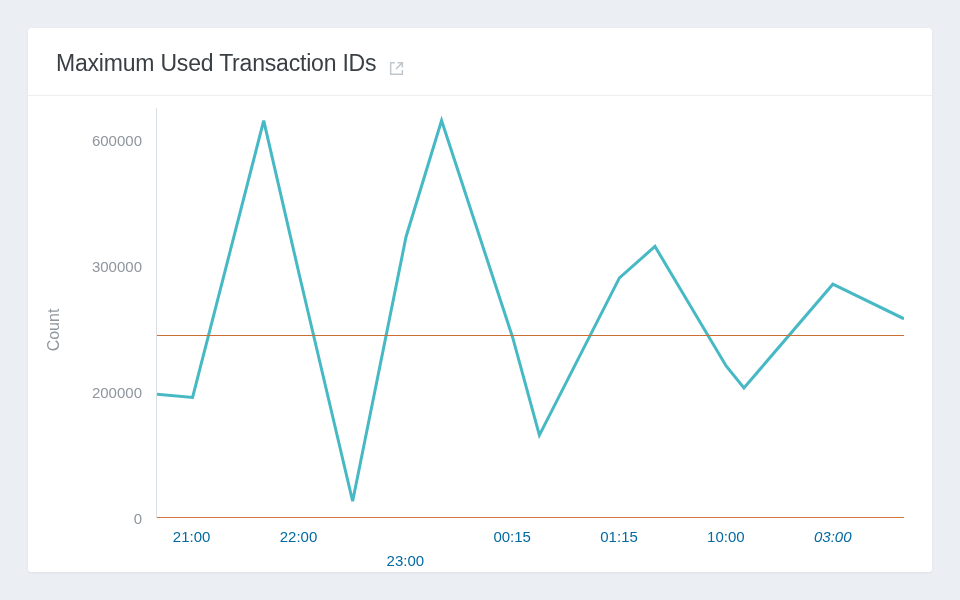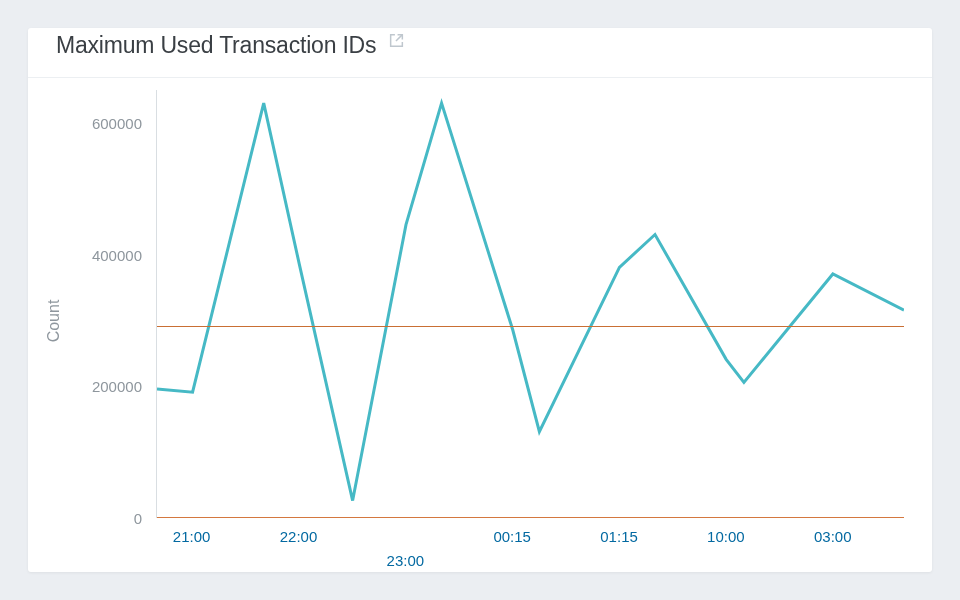--- a/index.html
+++ b/index.html
@@ -14,24 +14,24 @@
     .card {
       background: #ffffff;
       width: 100%;
       height: 100%;
       border-radius: 3px;
       box-shadow: 0 1px 3px rgba(0,0,0,0.06);
       display: flex;
       flex-direction: column;
     }
     .card-header {
-      padding: 4px 28px 18px 28px;
+      padding: 22px 28px 18px 28px;
       border-bottom: 1px solid #eceff2;
       display: flex;
-      align-items: flex-start;
+      align-items: flex-end;
       gap: 12px;
     }
     .card-title {
       font-size: 23px;
       font-weight: 400;
       color: #3a3f44;
       letter-spacing: -0.2px;
     }
     .popout-icon {
       display: inline-flex;
@@ -144,36 +144,36 @@
   <div class="card-body">
     <div class="chart-wrap">
       <div class="y-axis-title">
         <span>Count</span>
       </div>
       <div class="chart-area">
         <div class="plot">
           <div class="y-ticks">
               <div class="y-tick" style="top: 100%;">0</div>
               <div class="y-tick" style="top: 69.2308%;">200000</div>
-              <div class="y-tick" style="top: 38.4615%;">400000</div>
+              <div class="y-tick" style="top: 38.4615%;">300000</div>
               <div class="y-tick" style="top: 7.69231%;">600000</div>
             </div>
           <div class="plot-inner">
             <svg preserveAspectRatio="none" viewBox="0 0 100 100">
               <path class="series-path" stroke="#46b9c5" d="M0.000 70.000 L4.762 70.769 L14.286 3.077 L19.048 40.769 L26.190 96.154 L33.333 31.538 L38.095 3.077 L47.619 56.154 L51.190 80.000 L61.905 41.538 L66.667 33.846 L76.190 63.077 L78.571 68.462 L90.476 43.077 L100.000 51.538 " vector-effect="non-scaling-stroke"></path>
             </svg>
           <div class="ref-line" style="top: 55.3846%; border-top-color: rgb(201, 111, 52);"></div>
               <div class="ref-line" style="top: 100%; border-top-color: rgb(212, 120, 63);"></div>
             </div>
         </div>
         <div class="x-ticks">
             <div class="x-tick" style="left: 4.7619%;">21:00</div>
             <div class="x-tick" style="left: 19.0476%; text-align: right;">22:00</div>
             <div class="x-tick" style="left: 33.3333%; margin-top: 24px;">23:00</div>
             <div class="x-tick" style="left: 47.619%;">00:15</div>
             <div class="x-tick" style="left: 61.9048%;">01:15</div>
             <div class="x-tick" style="left: 76.1905%;">10:00</div>
-            <div class="x-tick" style="left: 90.4762%;">03:00</div>
+            <div class="x-tick" style="left: 90.4762%; font-style: italic;">03:00</div>
           </div>
       </div>
     </div>
   </div>
 </div>
 
 </body></html>

